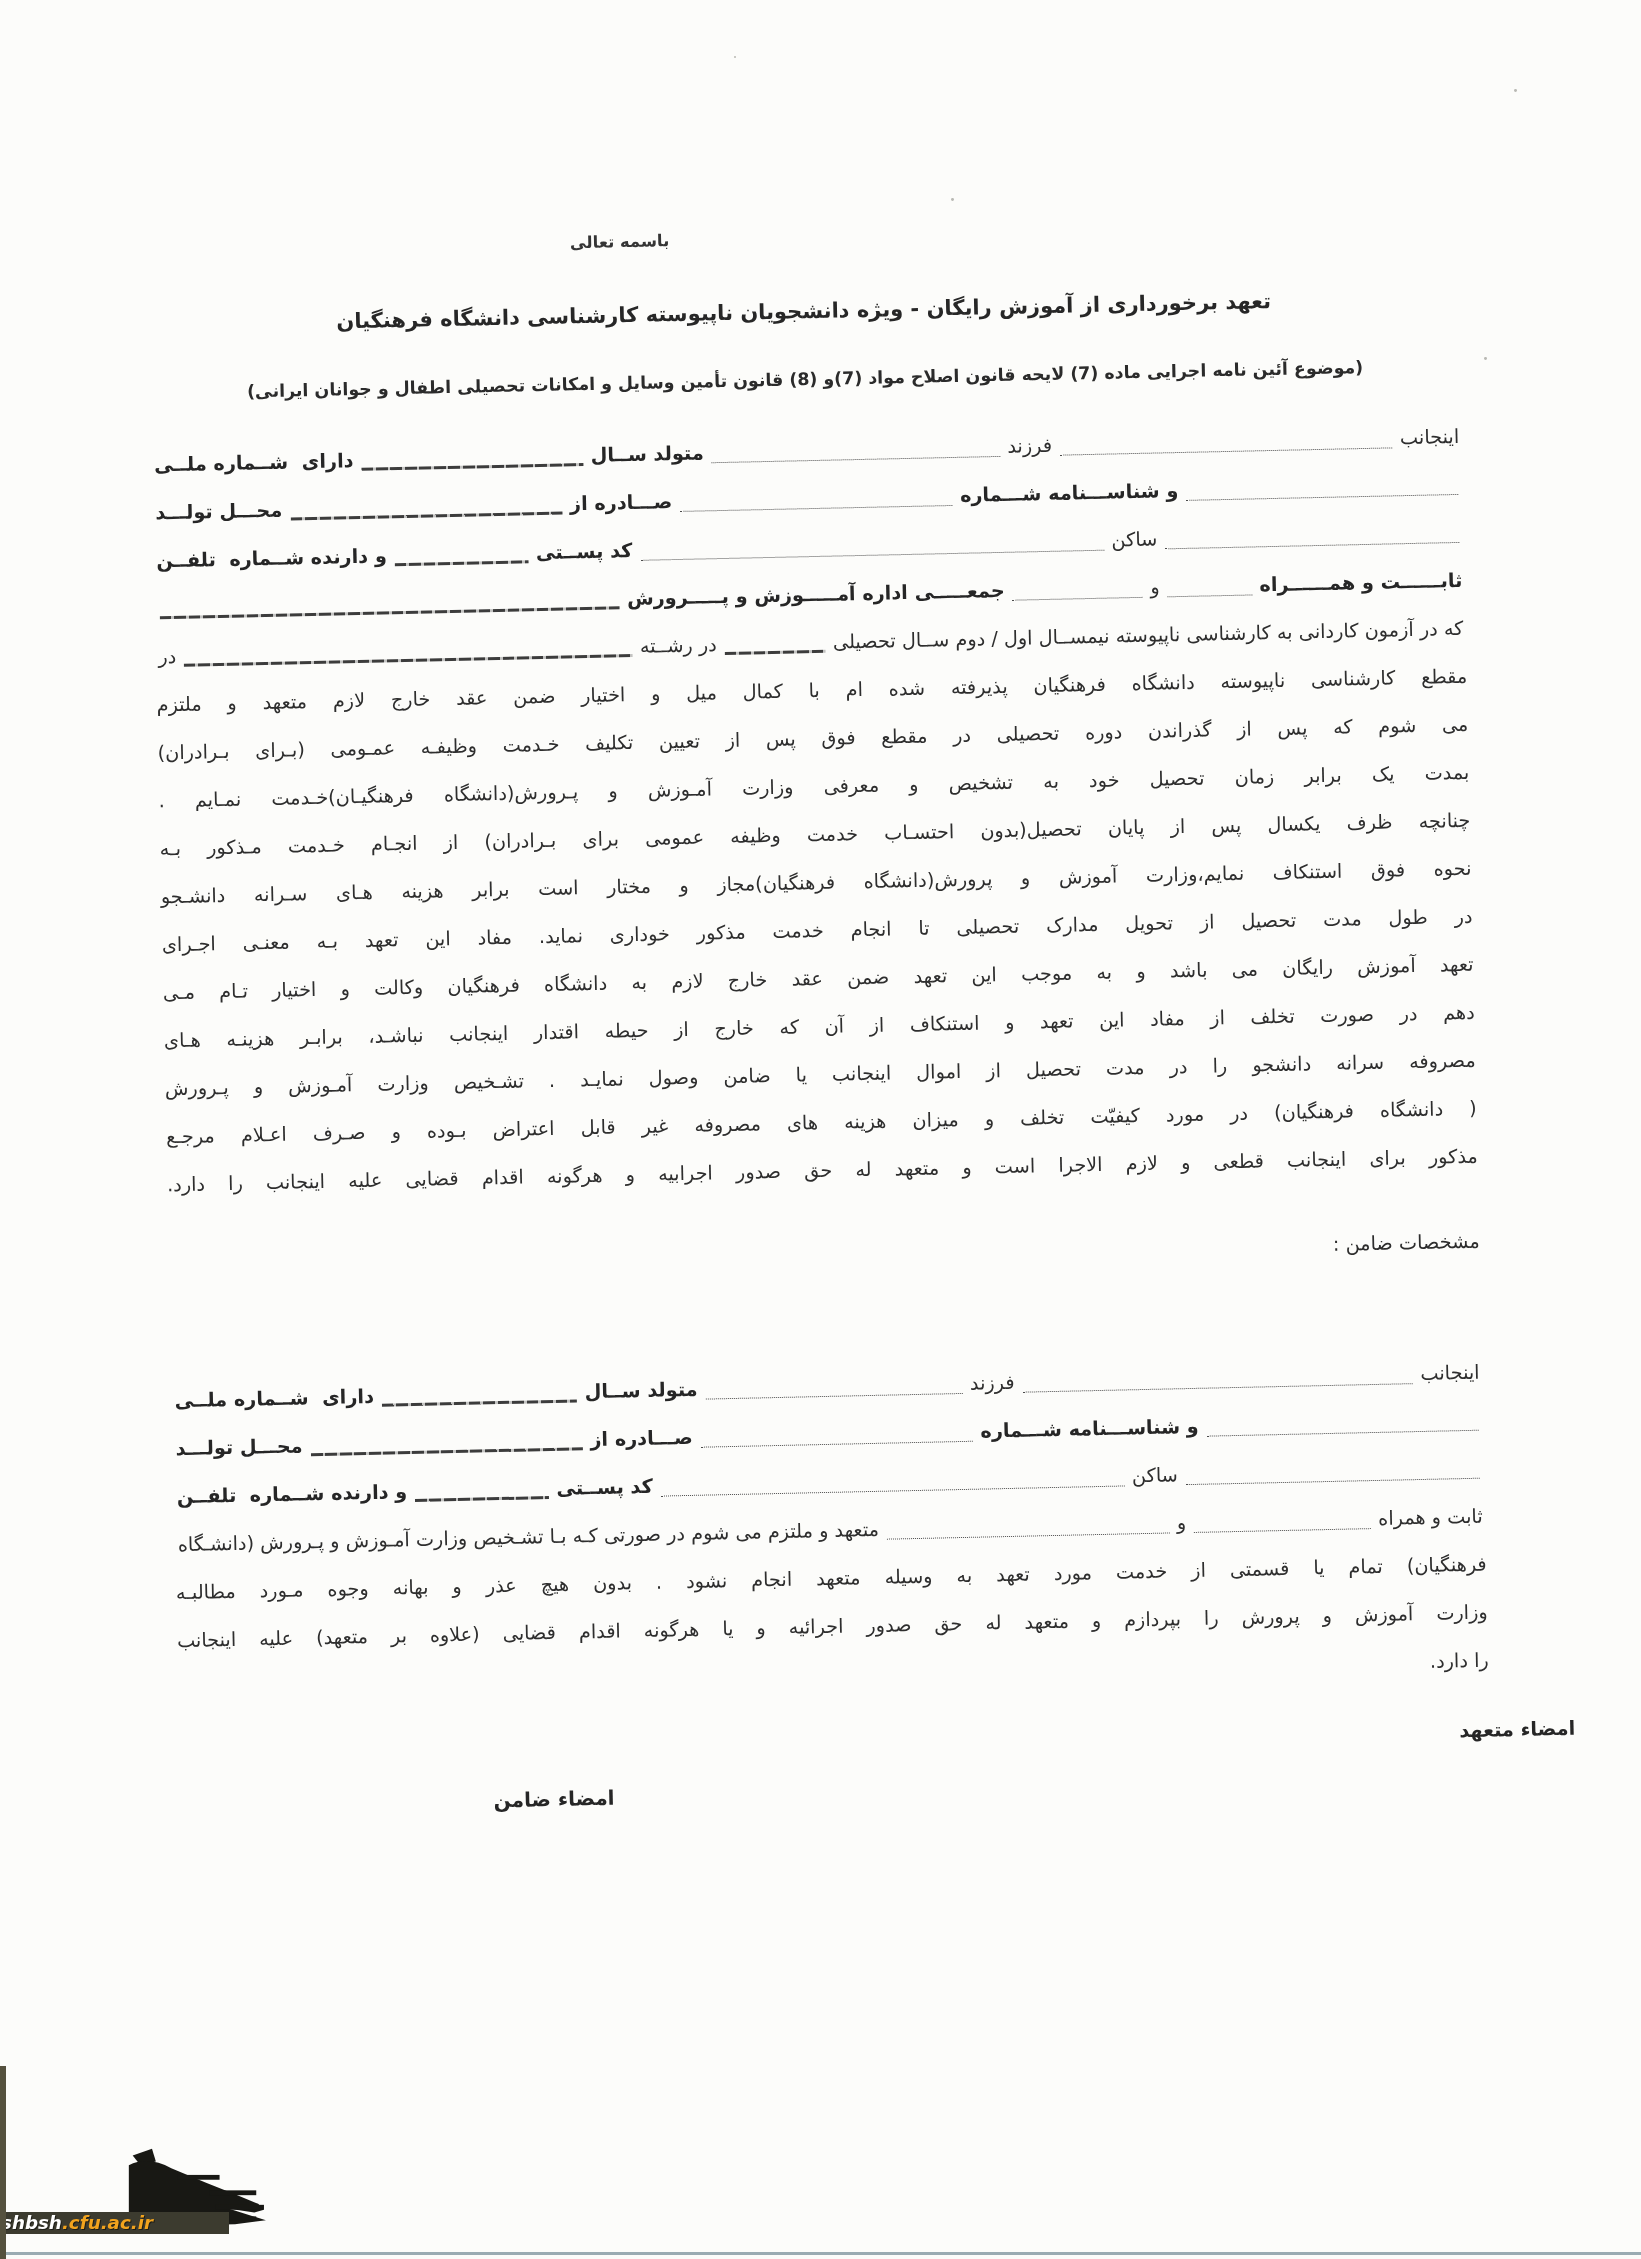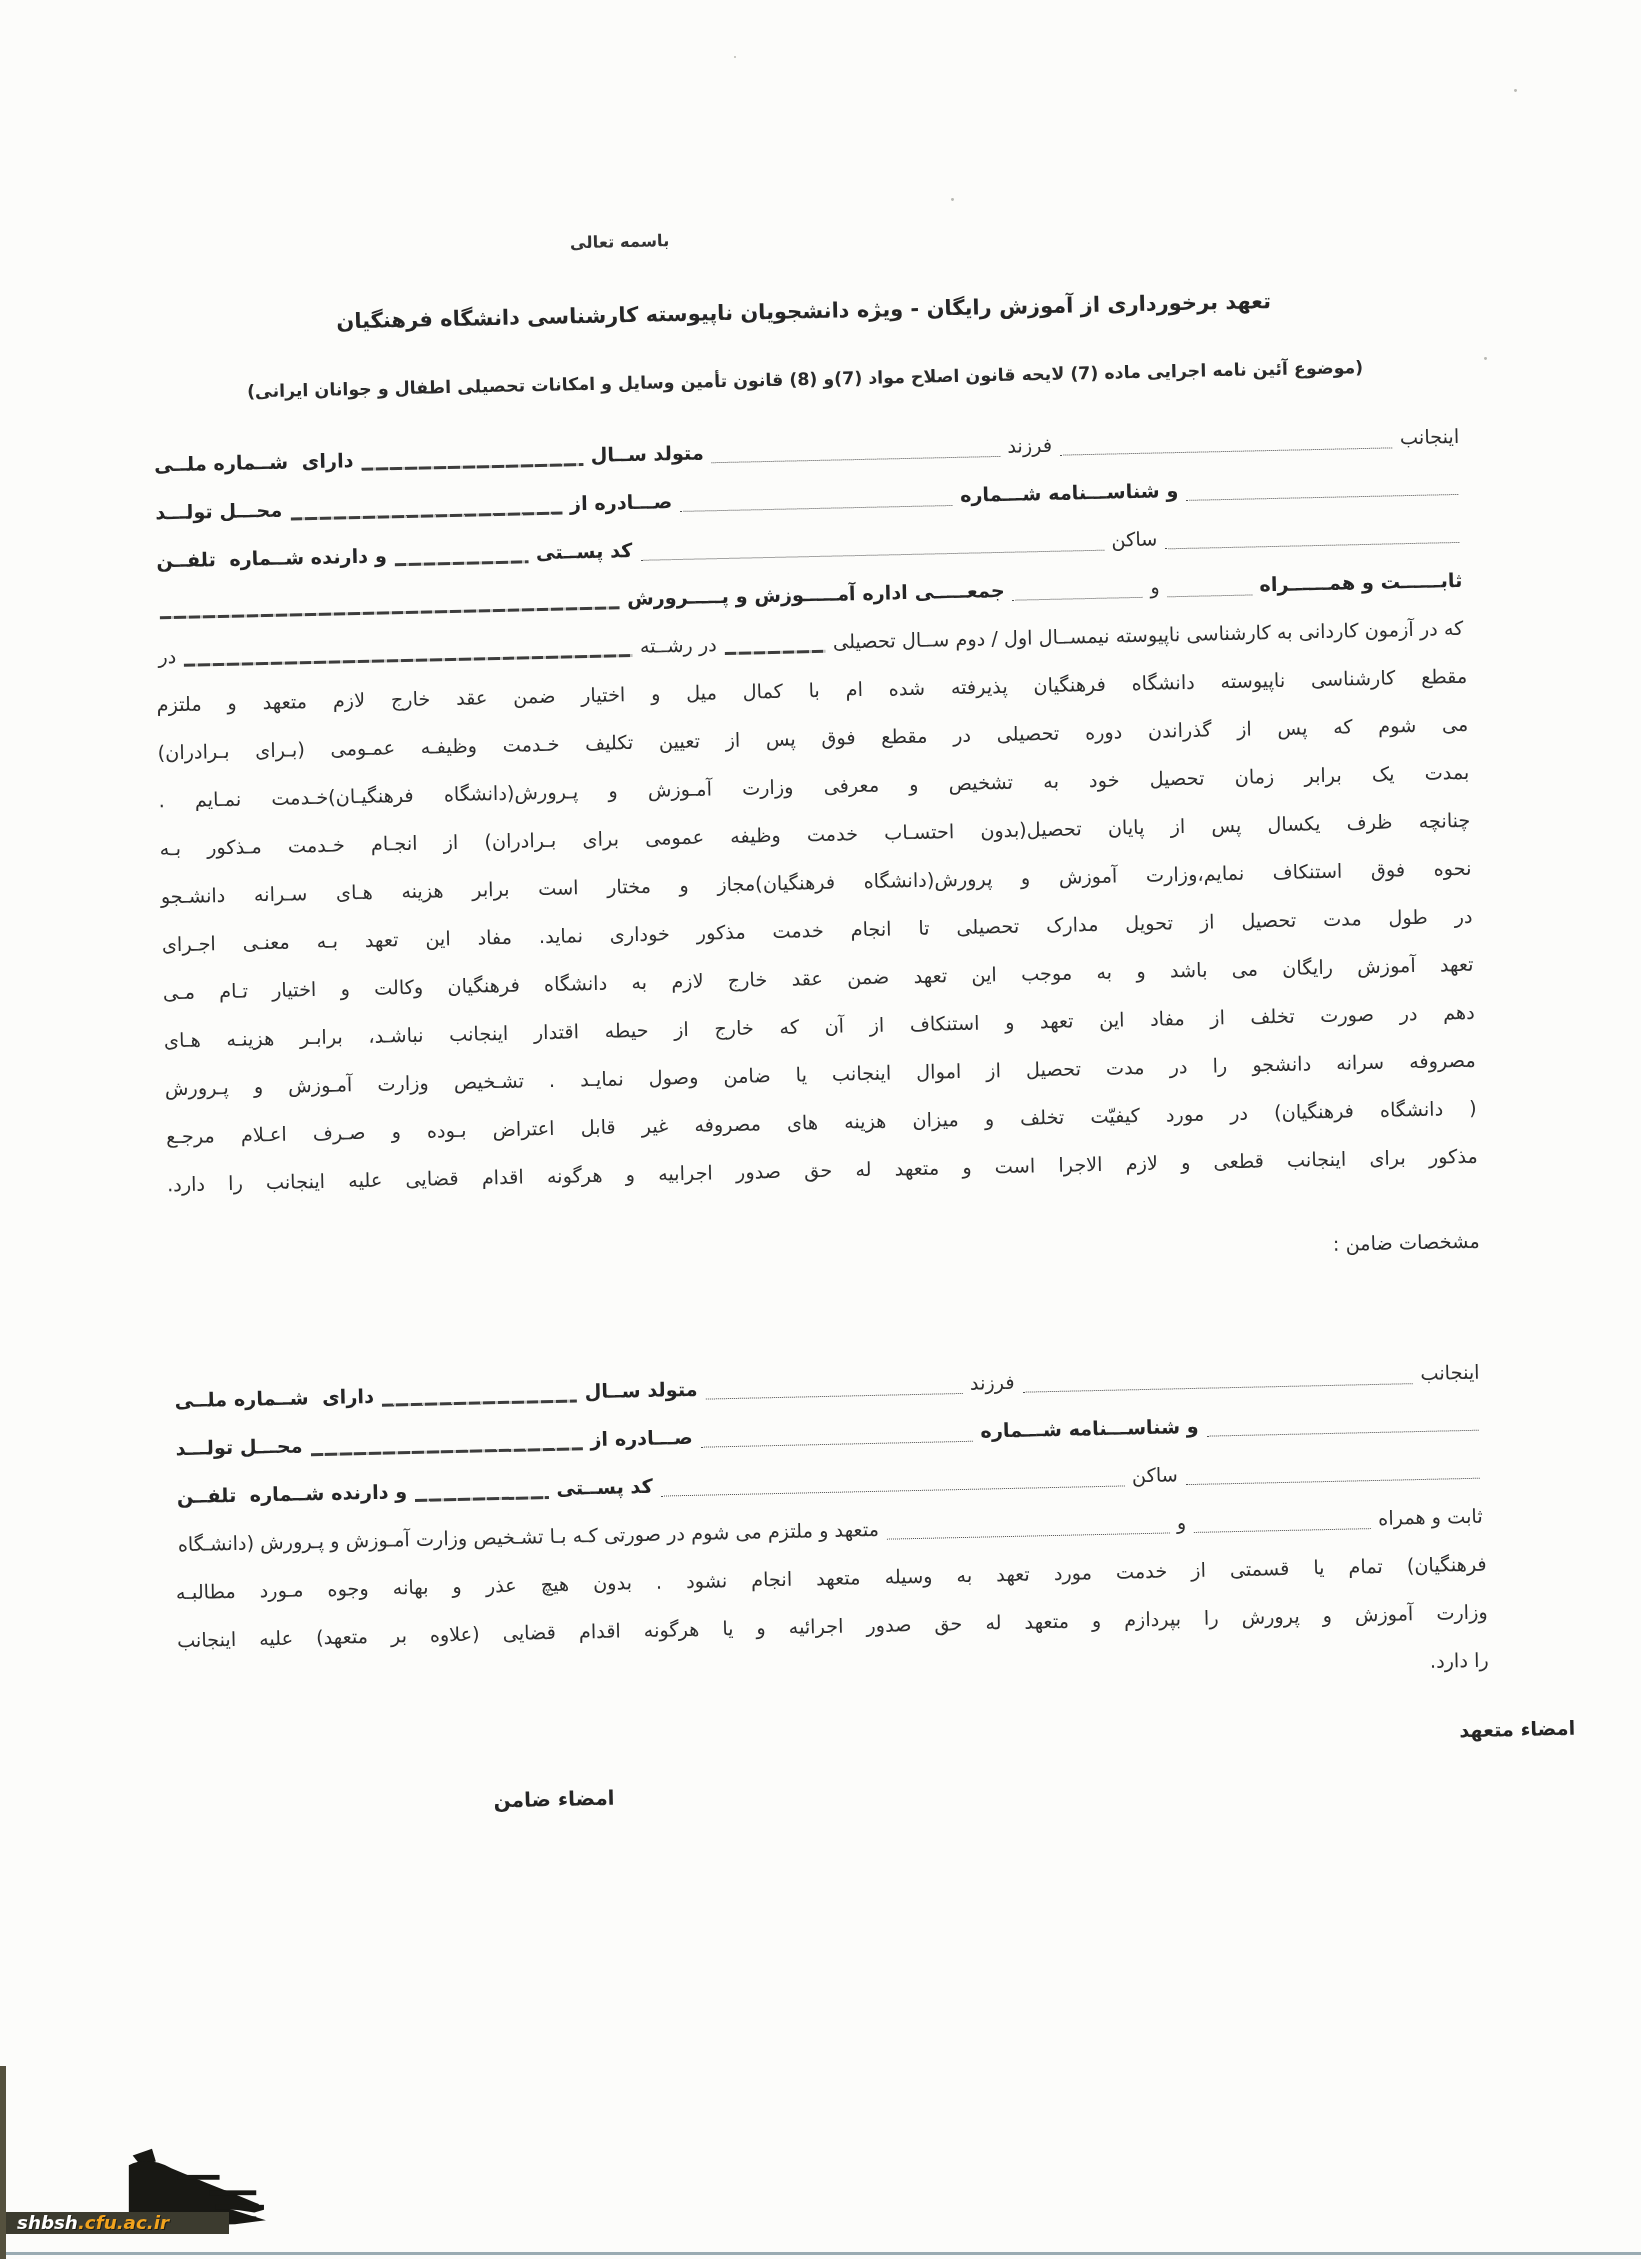--- a/index.html
+++ b/index.html
@@ -38,21 +38,21 @@
   .guarantor-heading{position:absolute;top:1244px;right:0;left:0;direction:rtl;
     text-align:right;font-size:19.3px;color:#2d2d2d;}
 
   .sig{position:absolute;font-weight:bold;direction:rtl;font-size:19.3px;color:#262626;}
   #sig-obligor{top:1733px;left:1213px;width:183px;}
   #sig-guarantor{top:1781px;left:280px;width:154px;font-size:20px;}
 
   
   .ink-blob{position:absolute;left:121px;top:2117px;width:145px;height:111px;}
   .watermark{position:absolute;left:0;top:2212px;width:229px;height:22px;
-    background:#3c3b2f;line-height:22px;padding-left:17px;box-sizing:border-box;
+    background:#3c3b2f;line-height:22px;padding-left:1px;box-sizing:border-box;
     font-size:18.3px;font-style:italic;font-weight:bold;white-space:nowrap;}
   .wm-prefix{color:#ffffff;text-shadow:1px 1px 0 #1c1c16;}
   .wm-suffix{color:#f2a31d;text-shadow:1px 1px 0 #1c1c16;}
   .bottom-edge{position:absolute;left:0;top:2252px;width:1641px;height:2.9px;background:#9aabb2;}
   .left-edge{position:absolute;left:0;top:2066px;width:5.8px;height:193px;background:#55513e;}
   .speck{position:absolute;border-radius:50%;background:#b9b9b4;}
   .s1{left:1514px;top:89px;width:2.9px;height:2.9px;}
   .s2{left:951px;top:198px;width:2.9px;height:2.9px;}
   .s3{left:734px;top:56px;width:1.9px;height:1.9px;}
   .s4{left:1484px;top:357px;width:2.9px;height:2.9px;}

